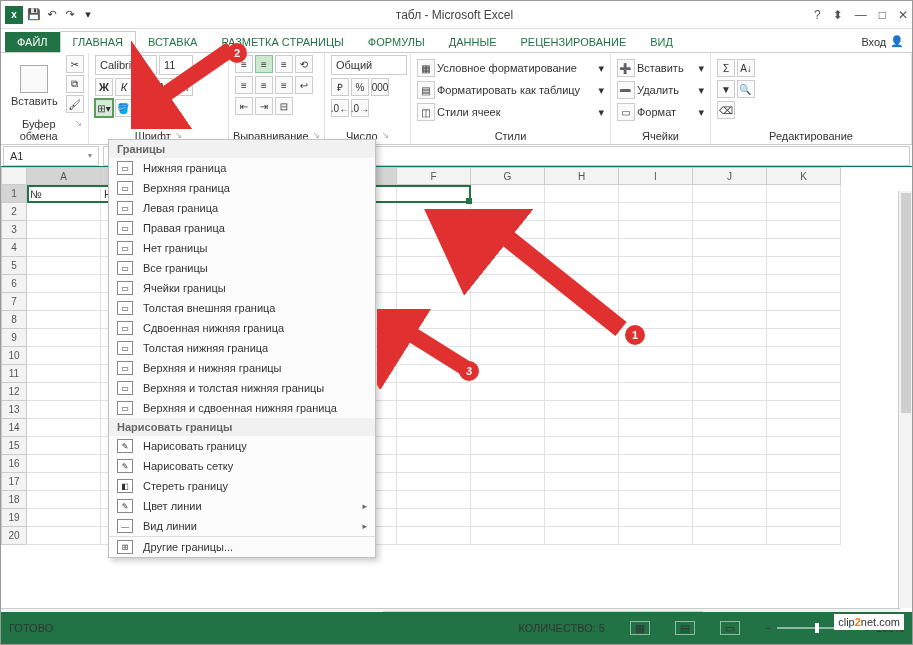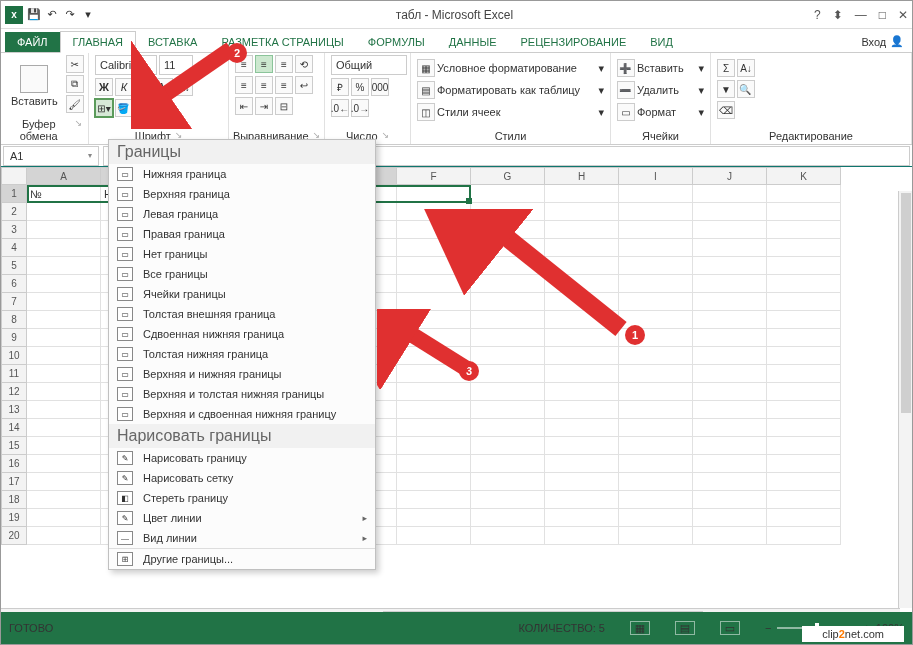--- a/index.html
+++ b/index.html
@@ -41,31 +41,31 @@
 .ch{width:74px;height:18px;background:#f3f3f3;border:1px solid #ccc;border-left:none;display:flex;align-items:center;justify-content:center;font-size:10px;color:#555}
 .ch.sel{background:#d4d4d4}
 .rows{display:flex;flex-direction:column}
 .row{display:flex;height:18px}
 .rh{width:26px;height:18px;background:#f3f3f3;border:1px solid #ccc;border-top:none;display:flex;align-items:center;justify-content:center;font-size:10px;color:#555}
 .rh.sel{background:#d4d4d4}
 .cell{width:74px;height:18px;border-right:1px solid #e1e1e1;border-bottom:1px solid #e1e1e1;padding:0 3px;display:flex;align-items:center;font-size:11px}
 .sel-overlay{position:absolute;top:18px;left:26px;width:444px;height:18px;border:2px solid #217346;pointer-events:none}
 .sel-handle{position:absolute;width:6px;height:6px;background:#217346;right:-3px;bottom:-3px}
 .menu{position:absolute;top:138px;left:107px;width:268px;background:#fcfcfc;border:1px solid #c0c0c0;box-shadow:3px 3px 6px rgba(0,0,0,.2);z-index:50}
-.menu .head{background:#f1f1f1;padding:3px 8px;font-weight:normal;font-size:16px;color:#666}
+.menu .head{background:#f1f1f1;padding:3px 8px;font-weight:bold;font-size:11px;color:#666}
 .menu .item{display:flex;align-items:center;gap:10px;padding:3px 8px;cursor:pointer}
 .menu .item .mi{width:16px;height:14px;border:1px solid #888;background:#fff;font-size:8px;display:flex;align-items:center;justify-content:center}
 .menu .item .arr{margin-left:auto;font-size:9px;color:#666}
 .statusbar{position:absolute;bottom:0;left:0;right:0;height:22px;background:#217346;display:flex;align-items:center;color:#fff;font-size:11px;padding:16px 8px;gap:25px}
 .statusbar .spacer{flex:1}
 .statusbar .vbtn{width:20px;height:14px;border:1px solid rgba(255,255,255,.5);display:flex;align-items:center;justify-content:center}
 .statusbar .zoom{display:flex;align-items:center;gap:6px}
 .statusbar .ztrack{width:80px;height:2px;background:rgba(255,255,255,.5);position:relative}
 .statusbar .ztrack .zth{position:absolute;left:38px;top:-4px;width:4px;height:10px;background:#fff}
-.watermark{position:absolute;right:8px;bottom:2px;font-size:12px;color:#666;background:#fff;padding:1px 20px;z-index:100}
+.watermark{position:absolute;right:8px;bottom:14px;font-size:12px;color:#666;background:#fff;padding:1px 4px;z-index:100}
 .watermark b{color:#ff7a00}
 .arrow-svg{position:absolute;z-index:55;pointer-events:none}
 .badge{width:20px;height:20px;border-radius:50%;background:#e03030;color:#fff;display:flex;align-items:center;justify-content:center;font-size:11px;font-weight:bold;position:absolute}
 .scroll-h{position:absolute;bottom:22px;left:380px;right:12px;height:14px;background:#f3f3f3;border-top:1px solid #ccc;display:flex;align-items:center}
 .scroll-h .thumb{width:320px;height:10px;background:#cfcfcf;margin-left:2px}
 .scroll-v{position:absolute;top:190px;right:0;bottom:36px;width:14px;background:#f3f3f3;border-left:1px solid #ccc}
 .scroll-v .thumb{height:220px;width:10px;background:#cfcfcf;margin:2px auto}
 .sheet-tabs{position:absolute;bottom:22px;left:0;width:380px;height:14px;background:#f3f3f3;border-top:1px solid #ccc;display:flex;align-items:center;padding-left:4px;gap:4px}
 .sheet-tabs .nav{font-size:9px;color:#888}
 </style>
@@ -626,21 +626,21 @@
       <div class="item">
         <div class="mi">▭</div>
         <span>Верхняя и нижняя границы</span>
       </div>
       <div class="item">
         <div class="mi">▭</div>
         <span>Верхняя и толстая нижняя границы</span>
       </div>
       <div class="item">
         <div class="mi">▭</div>
-        <span>Верхняя и сдвоенная нижняя границу</span>
+        <span>Верхняя и сдвоенная нижняя граница</span>
       </div>
     </div>
   <div class="head">Нарисовать границы</div>
   <div id="menu-draw">
       <div class="item">
         <div class="mi">✎</div>
         <span>Нарисовать границу</span>
       </div>
       <div class="item">
         <div class="mi">✎</div>

